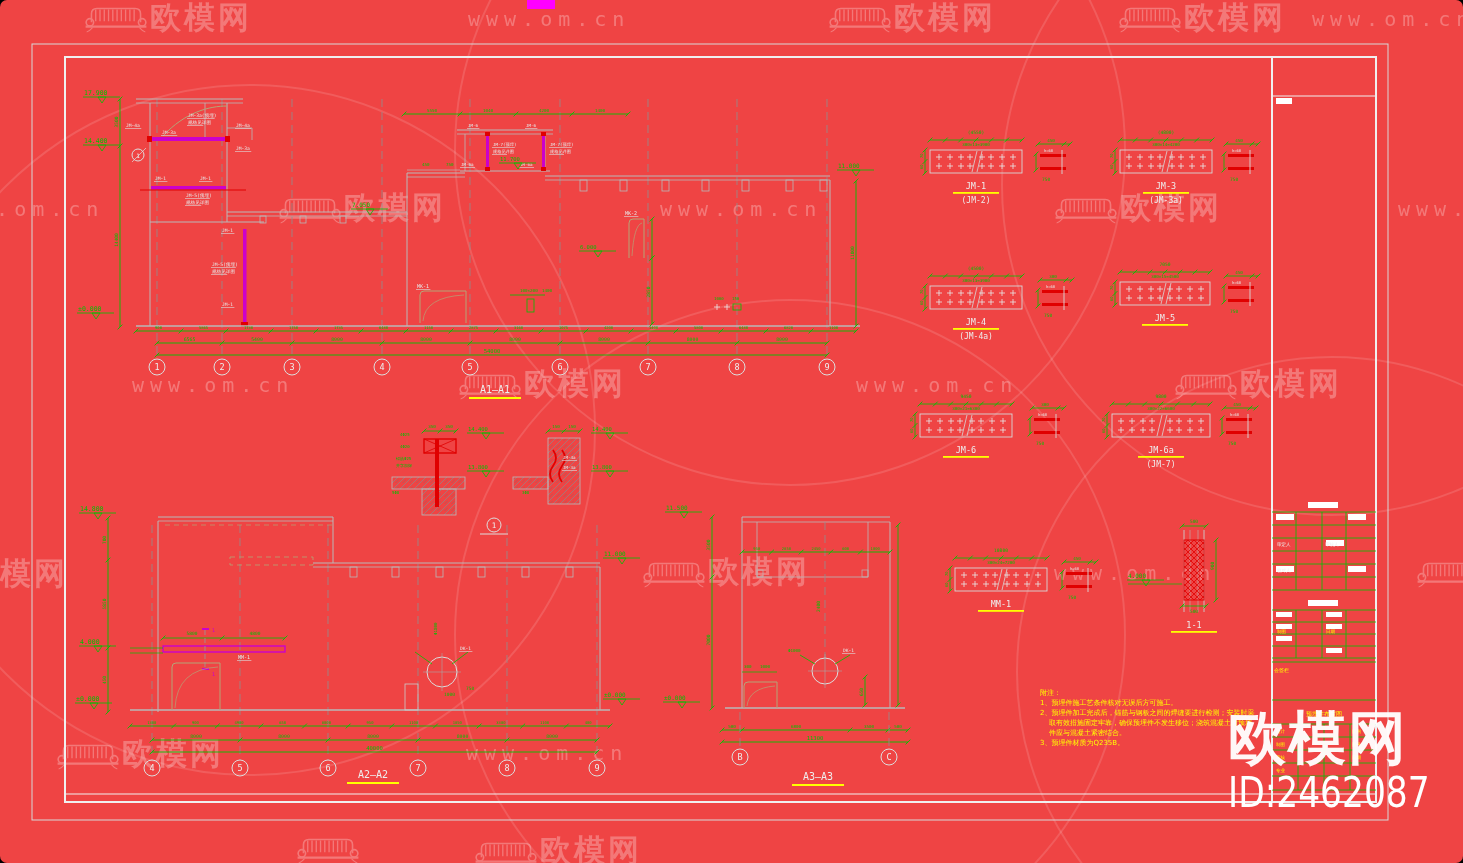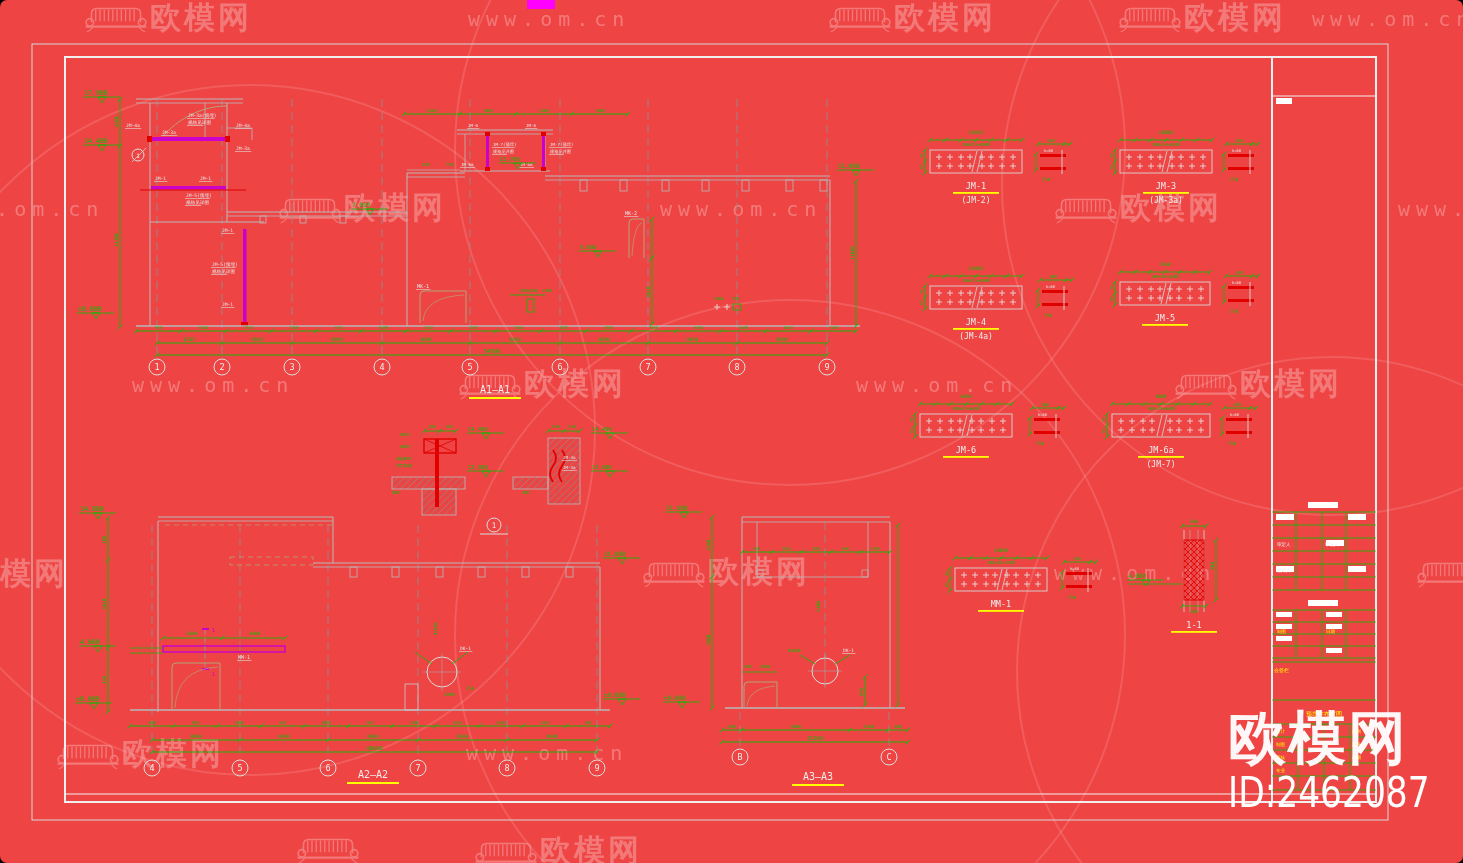--- a/index.html
+++ b/index.html
@@ -1221,16 +1221,17 @@
           <line x1="1128" y1="584" x2="1182" y2="584" stroke="#00c300" stroke-width="0.7"></line>
           <line x1="1182" y1="606" x2="1206" y2="606" stroke="#00c300" stroke-width="0.8"></line>
           <line x1="1179.6" y1="608.4" x2="1184.4" y2="603.6" stroke="#00c300" stroke-width="0.9"></line>
           <line x1="1203.6" y1="608.4" x2="1208.4" y2="603.6" stroke="#00c300" stroke-width="0.9"></line>
           <text x="1194" y="613" font-size="4.5" fill="#00c300" text-anchor="middle">500</text>
           <text x="1194" y="628" font-size="8.5" fill="#eee" text-anchor="middle">1-1</text>
           <rect x="1171" y="631" width="46" height="1.8" fill="#ffff00" stroke-width="1"></rect>
         </g>
       </g>
   </svg>
+  <div class="notes" id="notes"><div>附注：</div><div>1、预埋件施工艺条件核对无误后方可施工。</div><div>2、预埋件加工完成后，锚筋与钢板之间的焊缝要进行检测；安装时采</div><div>    取有效措施固定牢靠，确保预埋件不发生移位；浇筑混凝土时预埋</div><div>    件应与混凝土紧密结合。</div><div>3、预埋件材质为Q235B。</div></div>
   <div class="brand-big">欧模网</div>
   <div class="id-big">ID:2462087</div>
   <div class="cursor-artifact"></div>
 </div>
 
 </body></html>

